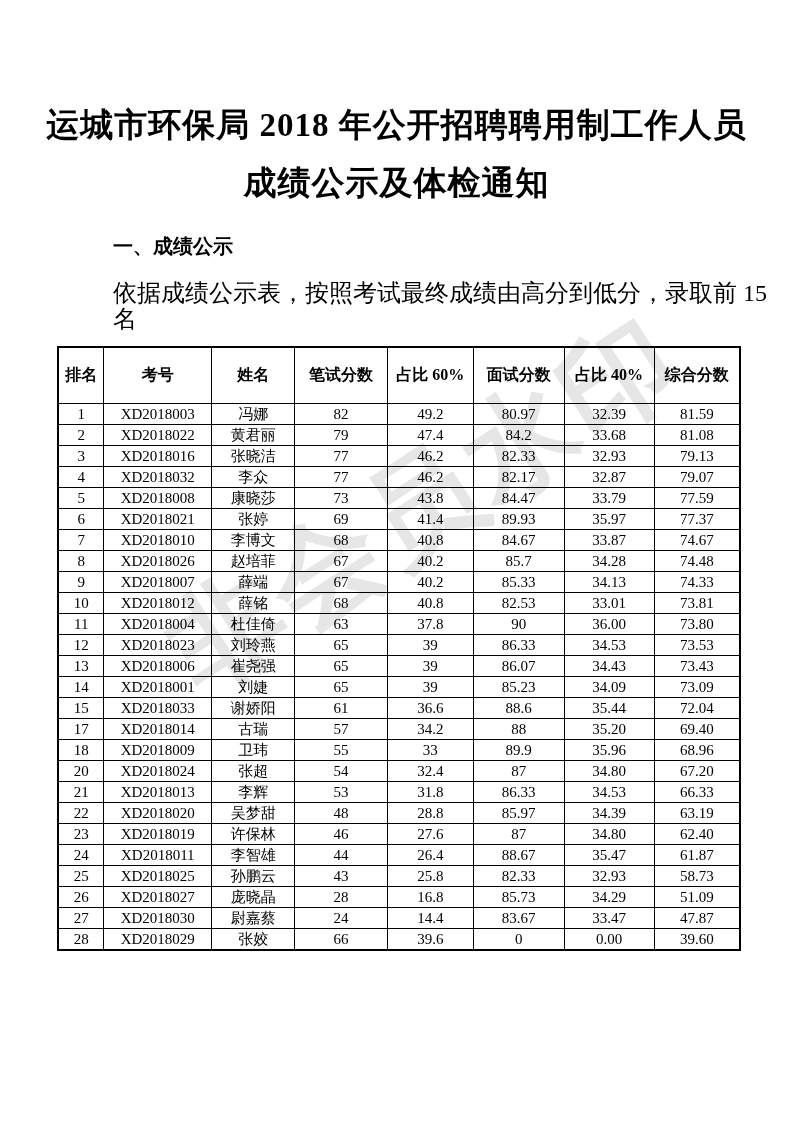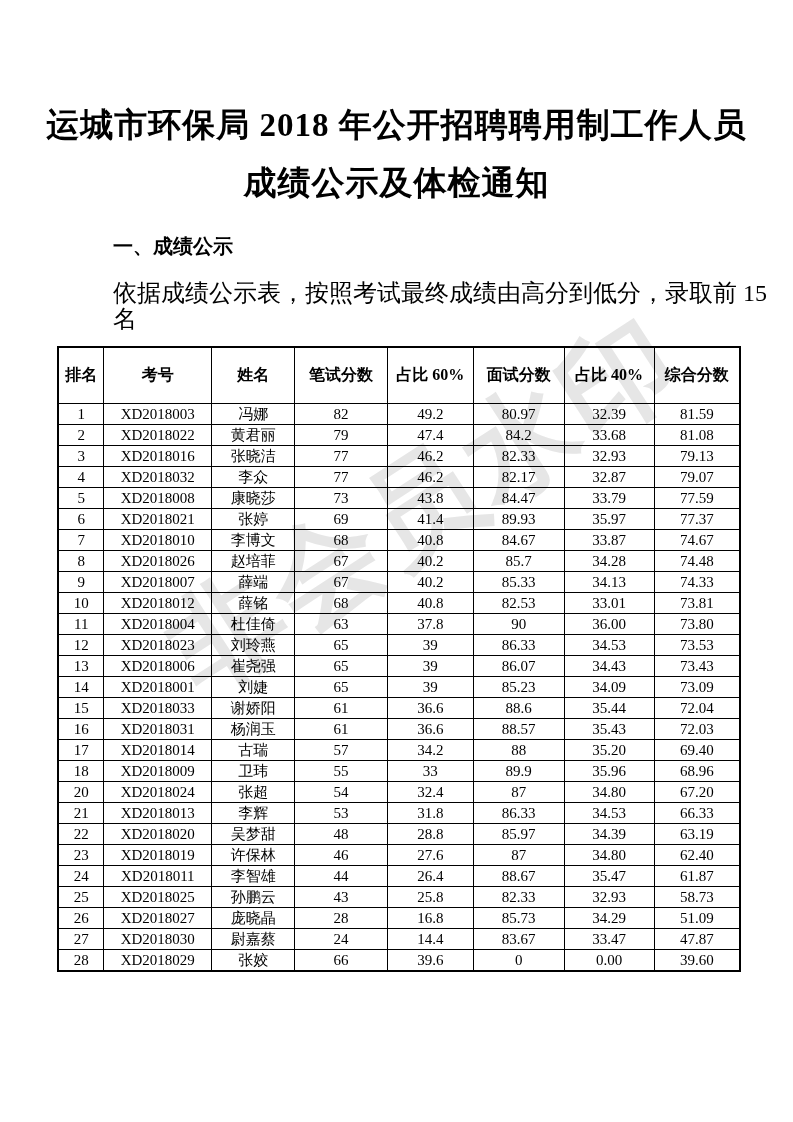--- a/index.html
+++ b/index.html
@@ -261,30 +261,20 @@
           <td>15</td>
           <td>XD2018033</td>
           <td>谢娇阳</td>
           <td>61</td>
           <td>36.6</td>
           <td>88.6</td>
           <td>35.44</td>
           <td>72.04</td>
         </tr>
         <tr>
-          <td>16</td>
-          <td>XD2018031</td>
-          <td>杨润玉</td>
-          <td>61</td>
-          <td>36.6</td>
-          <td>88.57</td>
-          <td>35.43</td>
-          <td>72.03</td>
-        </tr>
-        <tr>
           <td>17</td>
           <td>XD2018014</td>
           <td>古瑞</td>
           <td>57</td>
           <td>34.2</td>
           <td>88</td>
           <td>35.20</td>
           <td>69.40</td>
         </tr>
         <tr>

